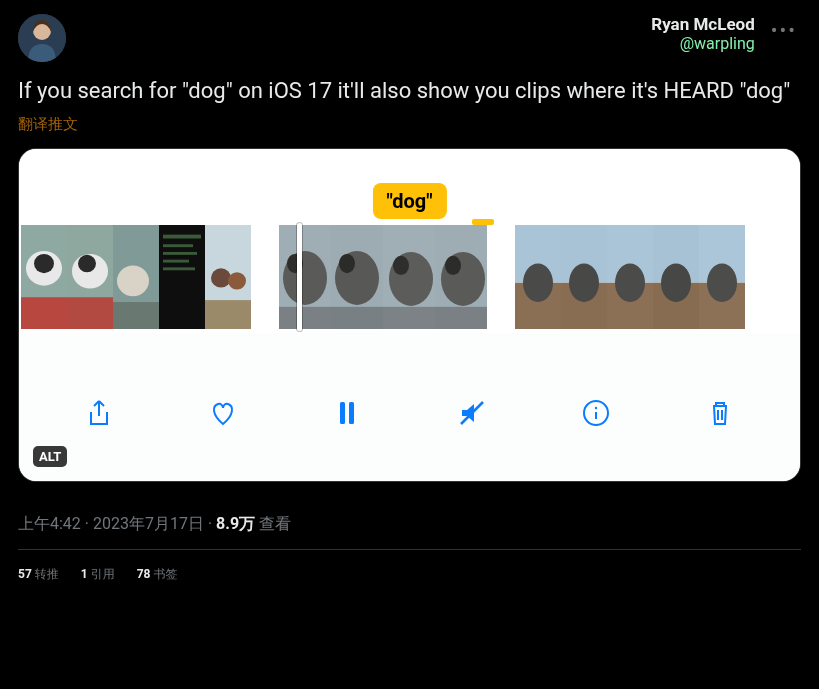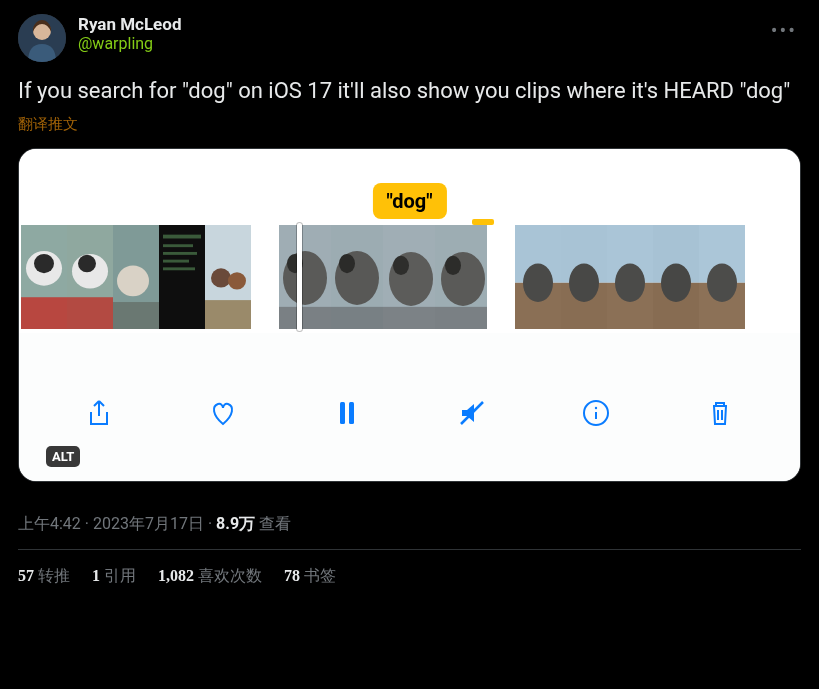--- a/index.html
+++ b/index.html
@@ -22,30 +22,30 @@
   }
   .avatar {
     width: 48px;
     height: 48px;
     border-radius: 50%;
     overflow: hidden;
     flex-shrink: 0;
     background: #333;
   }
   .avatar svg { width: 100%; height: 100%; display: block; }
-  .name-block { flex: 1; }
+  .name-block { flex: 1; text-align: right; }
   .display-name {
     font-weight: 700;
     font-size: 17px;
     line-height: 20px;
     color: #e7e9ea;
   }
   .handle {
     font-size: 16px;
-    color: #84cc16;
+    color: #86efac;
     line-height: 20px;
   }
   .more-btn {
     color: #71767b;
     font-size: 20px;
     letter-spacing: 2px;
     padding: 4px;
     cursor: pointer;
   }
   .tweet-text {
@@ -146,45 +146,44 @@
     display: flex;
     align-items: center;
     justify-content: center;
     cursor: pointer;
   }
   .tool-btn svg { width: 30px; height: 30px; stroke: currentColor; fill: none; stroke-width: 2; }
   .tool-btn.pause svg rect { fill: #0a7cff; stroke: none; }
   .tool-btn.mute svg { fill: #0a7cff; stroke: #0a7cff; }
   .alt-badge {
     position: absolute;
-    left: 27px;
+    left: 14px;
     bottom: 14px;
     background: rgba(0,0,0,0.78);
     color: #fff;
     font-weight: 700;
     font-size: 13px;
     padding: 3px 6px;
     border-radius: 5px;
     cursor: pointer;
   }
   .meta-line {
     font-size: 16px;
     color: #71767b;
     padding-bottom: 14px;
     border-bottom: 1px solid #2f3336;
     margin-top: 32px;
   }
   .meta-line .bold { color: #e7e9ea; font-weight: 700; }
   .stats-line {
     display: flex;
     gap: 22px;
-    font-size: 16px;
+    font-size: 12px;
     color: #71767b;
     padding: 16px 0 12px 0;
-    font-family: Liberation Serif, serif;
   }
   .stat .num { color: #e7e9ea; font-weight: 700; }
 </style>
 </head>
 <body>
 
 <div class="tweet">
 
   <div class="header">
     <div class="avatar">
@@ -347,17 +346,16 @@
     <div class="alt-badge">ALT</div>
   </div>
 
   <div class="meta-line">
     <span>上午4:42</span><span> · </span><span>2023年7月17日</span><span> · </span><span class="bold">8.9万</span><span> 查看</span>
   </div>
 
   <div class="stats-line">
     <div class="stat"><span class="num">57</span><span> 转推</span></div>
     <div class="stat"><span class="num">1</span><span> 引用</span></div>
-    <div class="stat"><span class="num">1,082</span><span> 喜欢次数</span></div>
     <div class="stat"><span class="num">78</span><span> 书签</span></div>
   </div>
 
 </div>
 
 </body></html>

